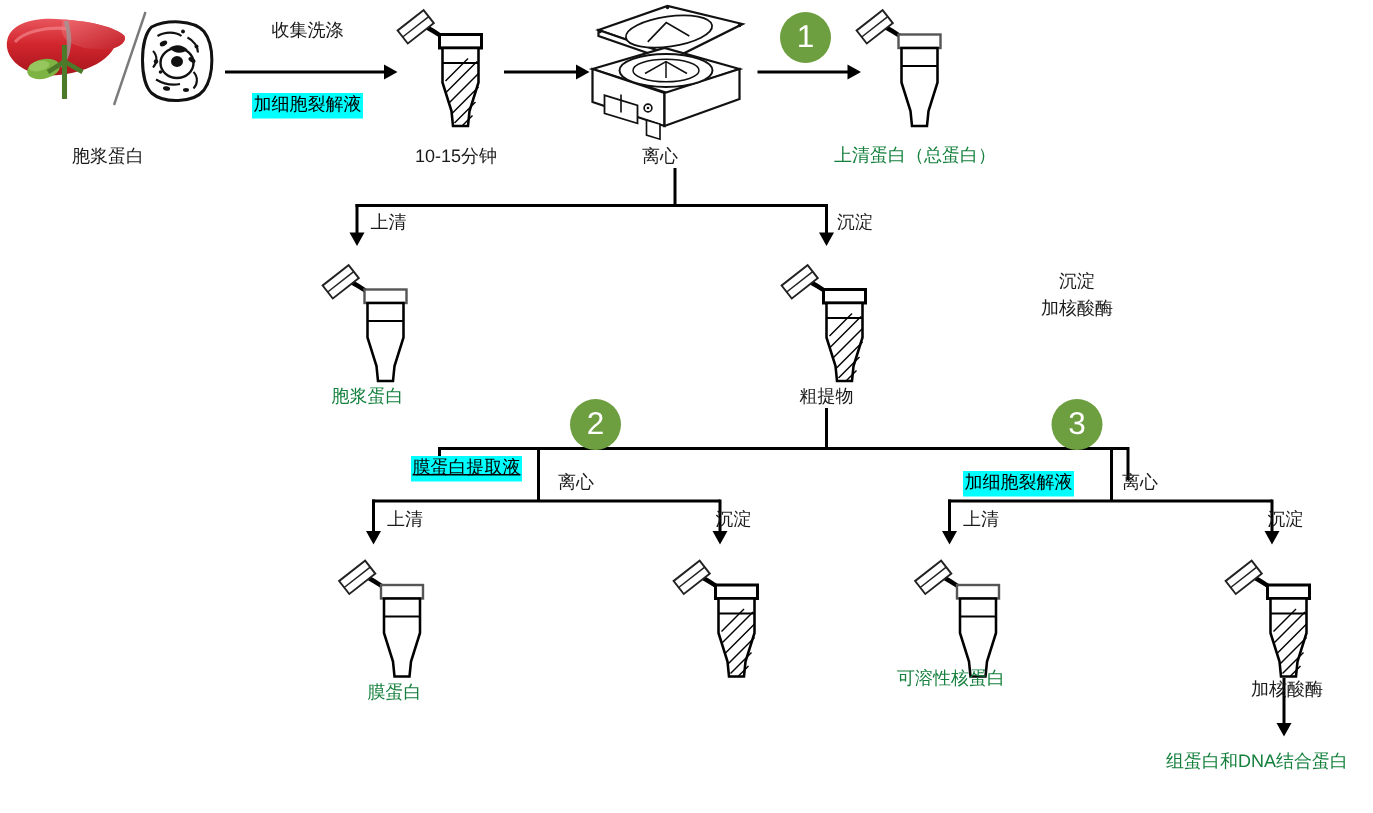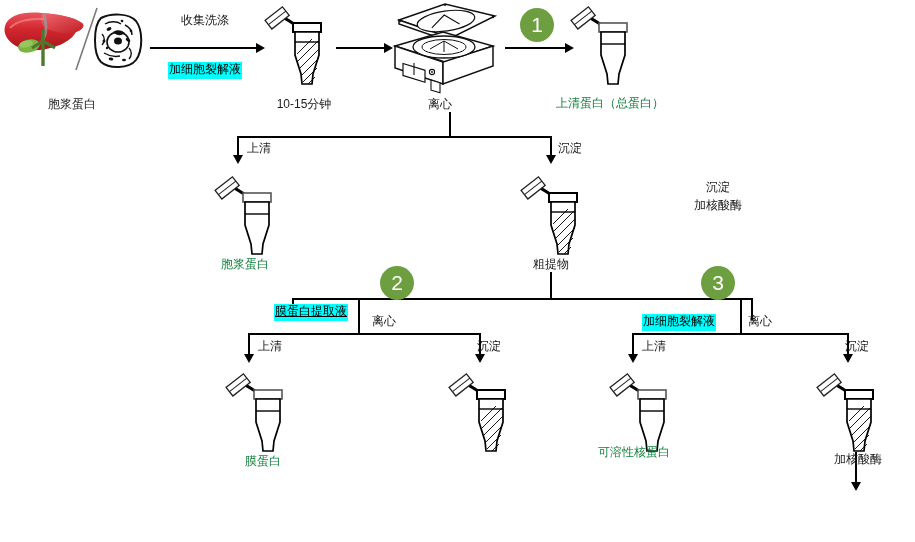--- a/index.html
+++ b/index.html
@@ -339,14 +339,15 @@
         <line x1="29" y1="68" x2="47" y2="50"></line>
         <line x1="31" y1="74" x2="45" y2="60"></line>
         <line x1="36" y1="76" x2="43" y2="69"></line>
       </g>
     </svg>
   </div>
 
   <div class="ln lnv" style="left:855px;top:452px;height:34px;"></div>
   <div class="arrowdown" style="left:856px;top:482px;"></div>
   <div class="lbl" style="left:834px;top:453px;">加核酸酶</div>
+  <div class="lbl red ctr" style="left:838px;top:501px;">组蛋白和DNA结合蛋白</div>
 
 </div>
 
 </body></html>

